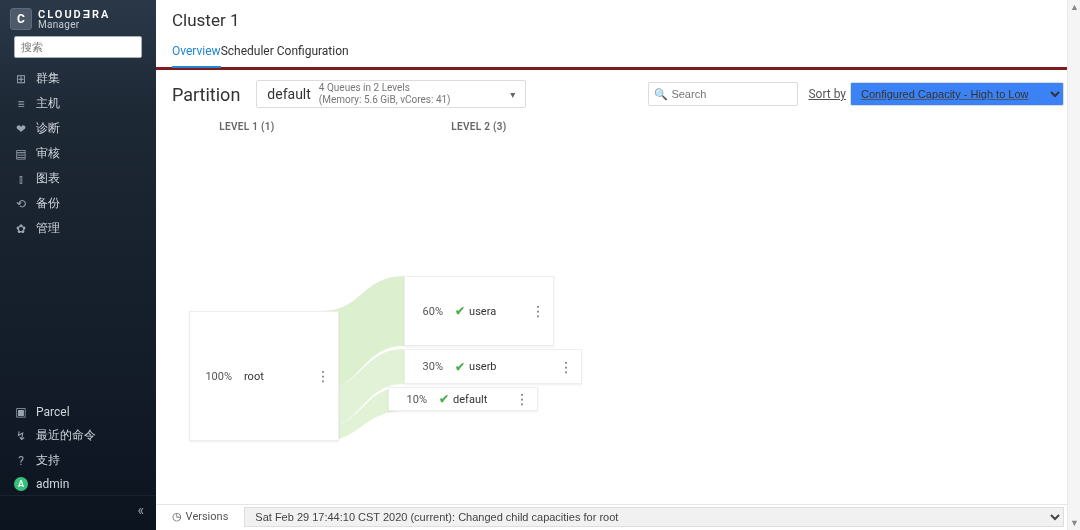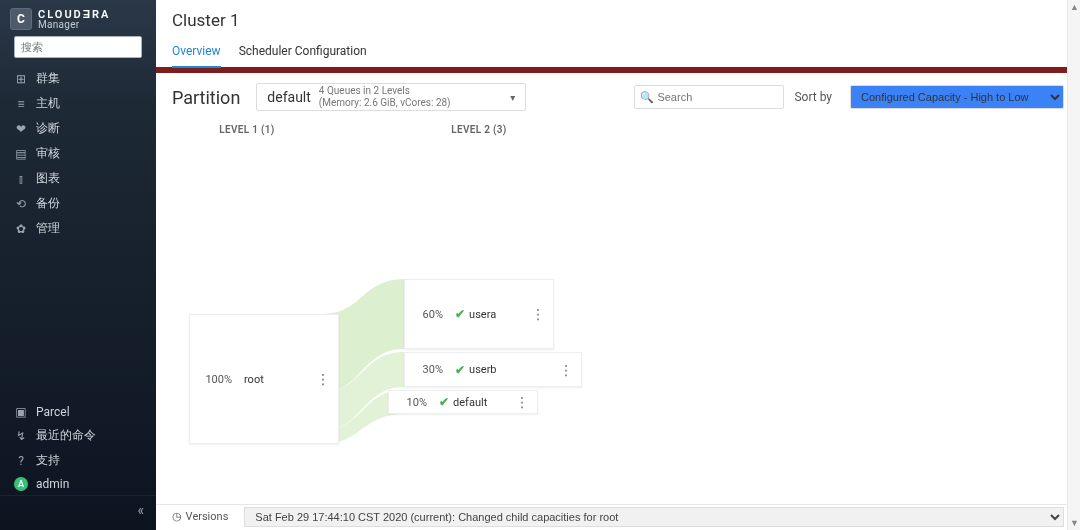--- a/index.html
+++ b/index.html
@@ -96,23 +96,23 @@
     position: relative;
     background: #fff;
   }
   .page-title {
     font-size: 17px;
     font-weight: 400;
     padding: 10px 16px 8px 16px;
     color: #333;
   }
   .tabs {
-    display: flex; gap: 18px;
+    display: flex; 
     padding: 0 16px;
-    border-bottom: 6px solid #7f1d1d;
+    border-bottom: 3px solid #7f1d1d;
     font-size: 12px;
   }
   .tab { padding: 6px 0 8px 0; cursor: pointer; color: #333; }
   .tab.active { color: #1f88d1; border-bottom: 2px solid #1f88d1; margin-bottom: -1px; }
 
   .controls {
     display: flex; align-items: center;
     padding: 10px 16px 8px 16px;
     gap: 10px;
   }
@@ -142,21 +142,21 @@
     height: 24px; width: 150px;
     border: 1px solid #dcdcdc; border-radius: 2px;
     padding: 0 6px 0 22px;
     font-size: 11px;
   }
   .search-wrap .mag {
     position: absolute; left: 6px; top: 50%; transform: translateY(-50%);
     font-size: 11px; color: #555;
   }
 
-  .sort-wrap { display: flex; align-items: center; gap: 18px; font-size: 12px; color: #555; }
+  .sort-wrap { display: flex; align-items: center; gap: 4px; font-size: 12px; color: #555; text-decoration: underline; }
   .sort-wrap select {
     height: 24px;
     border: 1px solid #dcdcdc; border-radius: 2px;
     background: #3b82f6;
     font-size: 11px;
     color: #333;
     padding: 0 18px 0 6px;
   }
 
   
@@ -340,21 +340,21 @@
       <div class="tab active">Overview</div>
       <div class="tab">Scheduler Configuration</div>
     </div>
 
     <div class="controls">
       <span class="partition-label">Partition</span>
       <div class="partition-select">
         <span class="sel-name">default</span>
         <span class="sel-meta">
           <div>4 Queues in 2 Levels</div>
-          <div>(Memory: 2.6 GiB, vCores: 28)</div>
+          <div>(Memory: 5.6 GiB, vCores: 41)</div>
         </span>
         <span class="caret">▾</span>
       </div>
 
       <div class="spacer"></div>
 
       <div class="search-wrap">
         <span class="mag">🔍</span>
         <input type="text" placeholder="Search" style="">
       </div>

